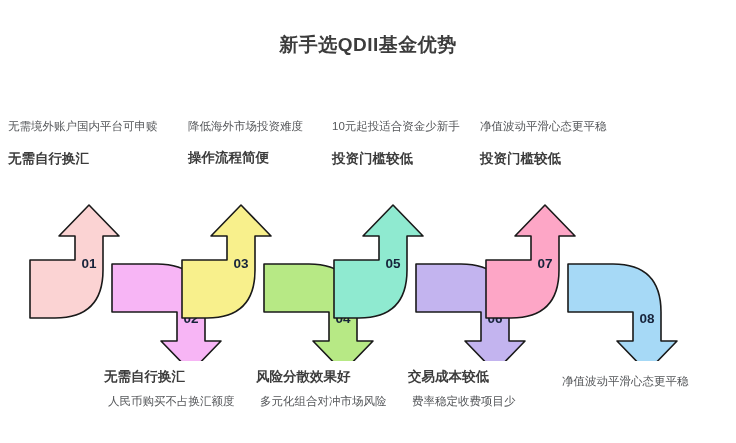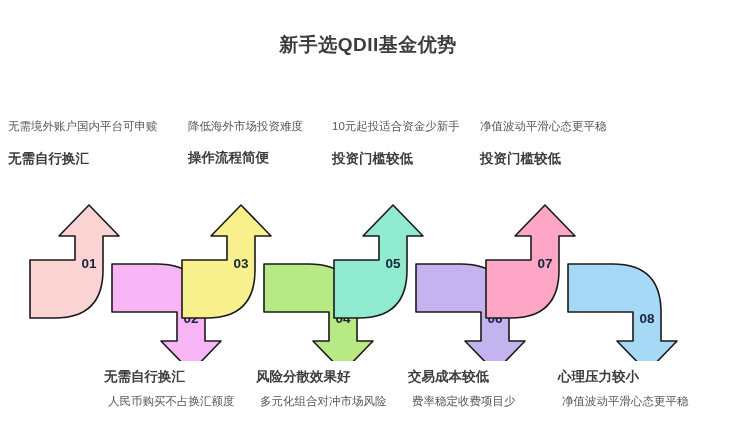--- a/index.html
+++ b/index.html
@@ -177,17 +177,16 @@
     <p class="head">交易成本较低</p>
     <p class="sub">费率稳定收费项目少</p>
   </div>
 
   <div class="col-bot" style="left:256px; top:369px; width:174px;">
     <p class="head">风险分散效果好</p>
     <p class="sub">多元化组合对冲市场风险</p>
   </div>
 
   <div class="col-bot" style="left:558px; top:369px; width:178px;">
-    <p class="head">心理压力较小</p>
     <p class="sub">净值波动平滑心态更平稳</p>
   </div>
 
 </div>
 
 </body></html>

